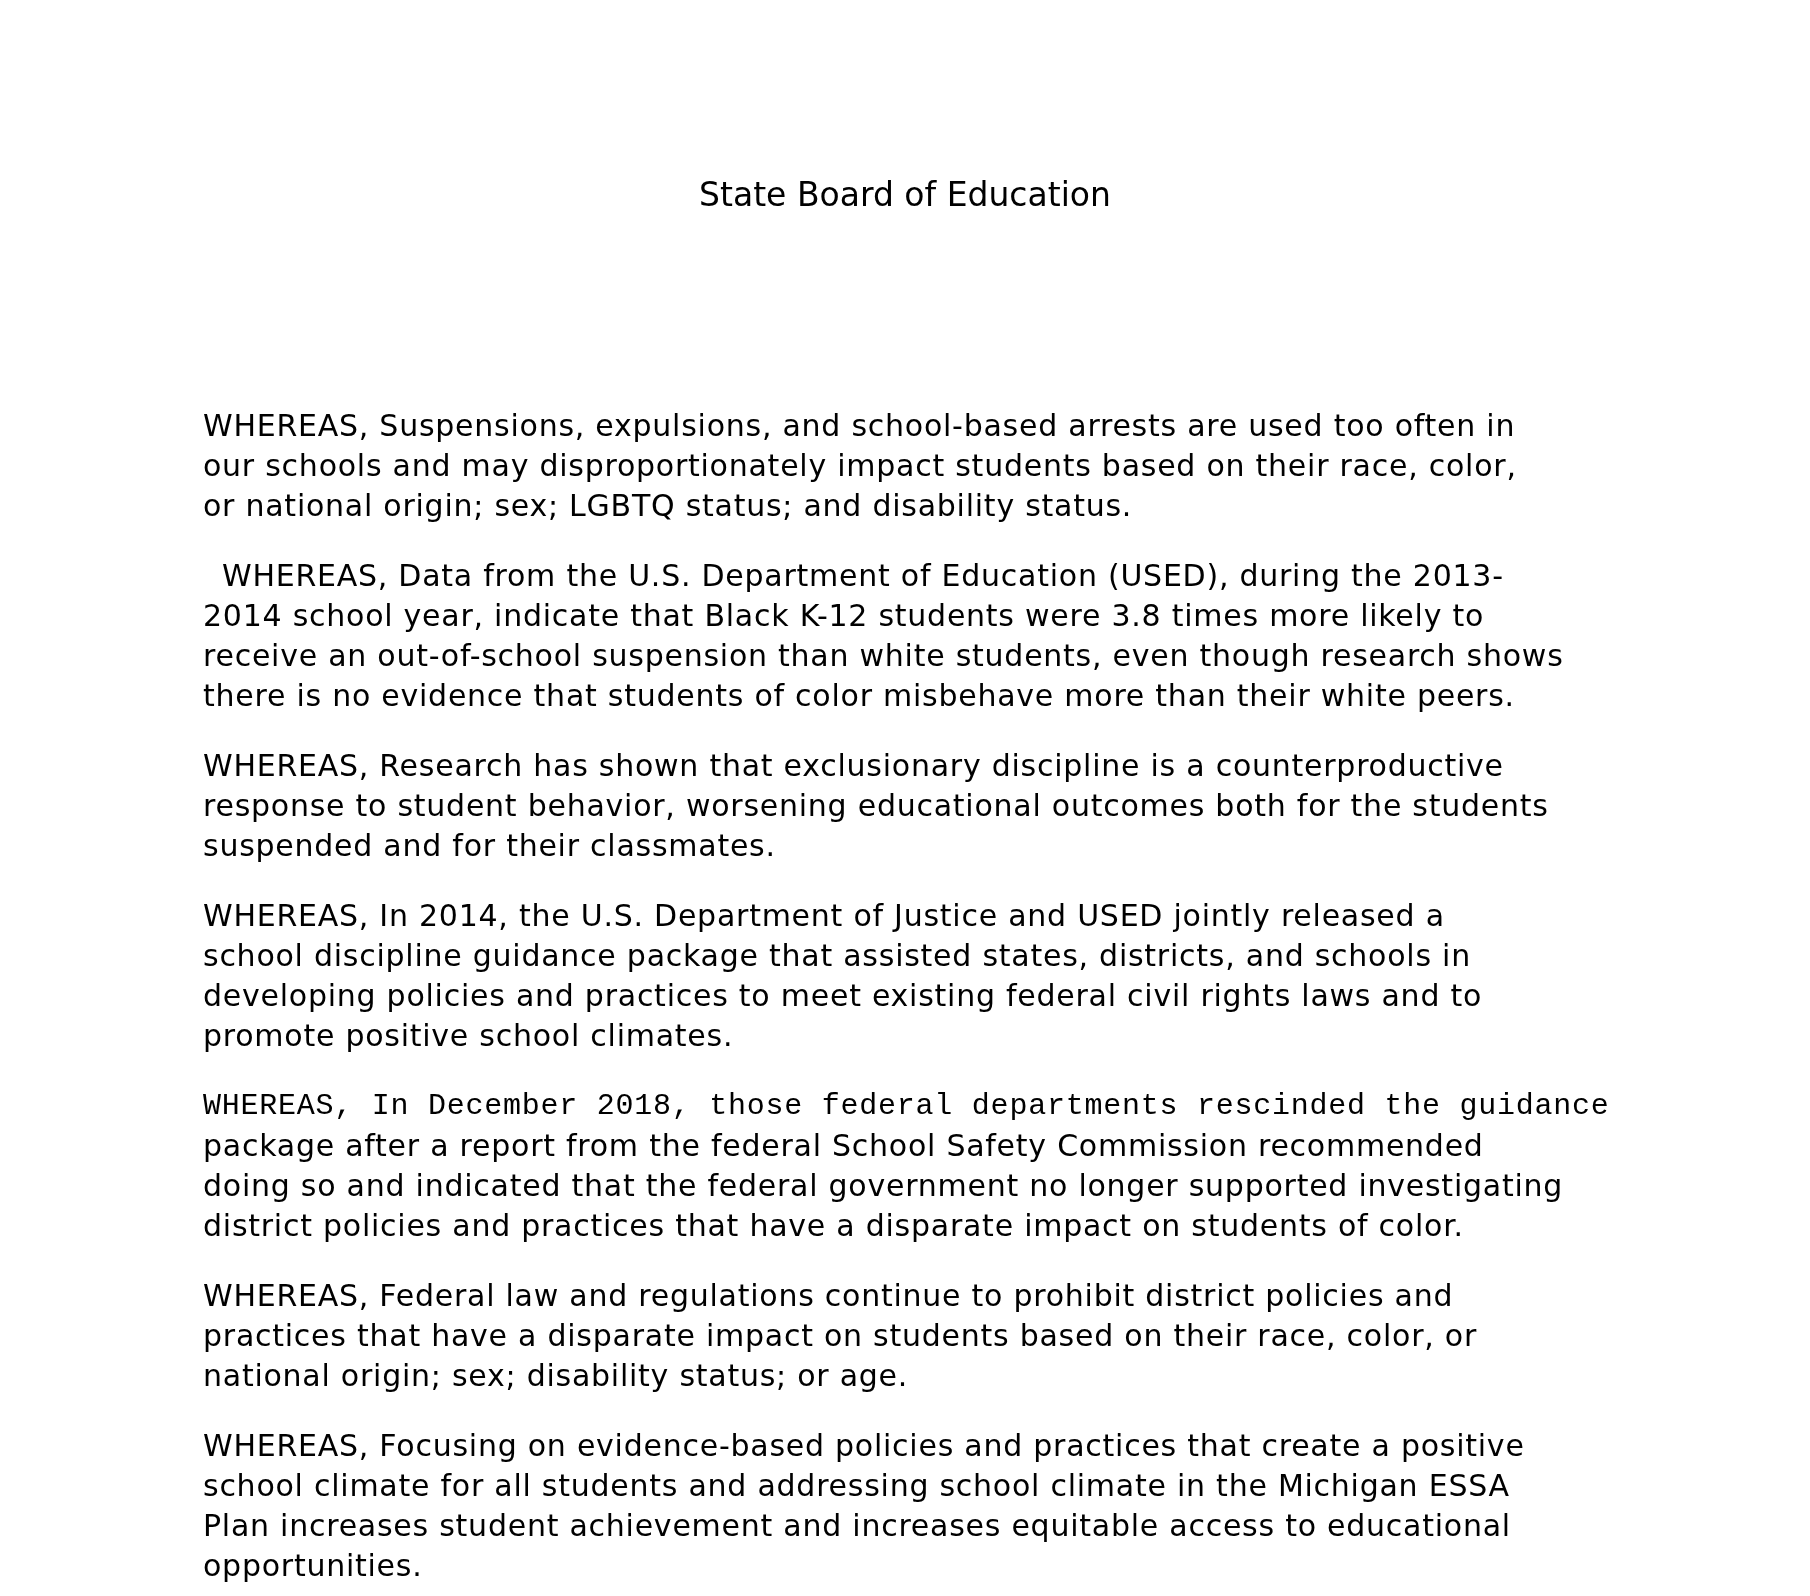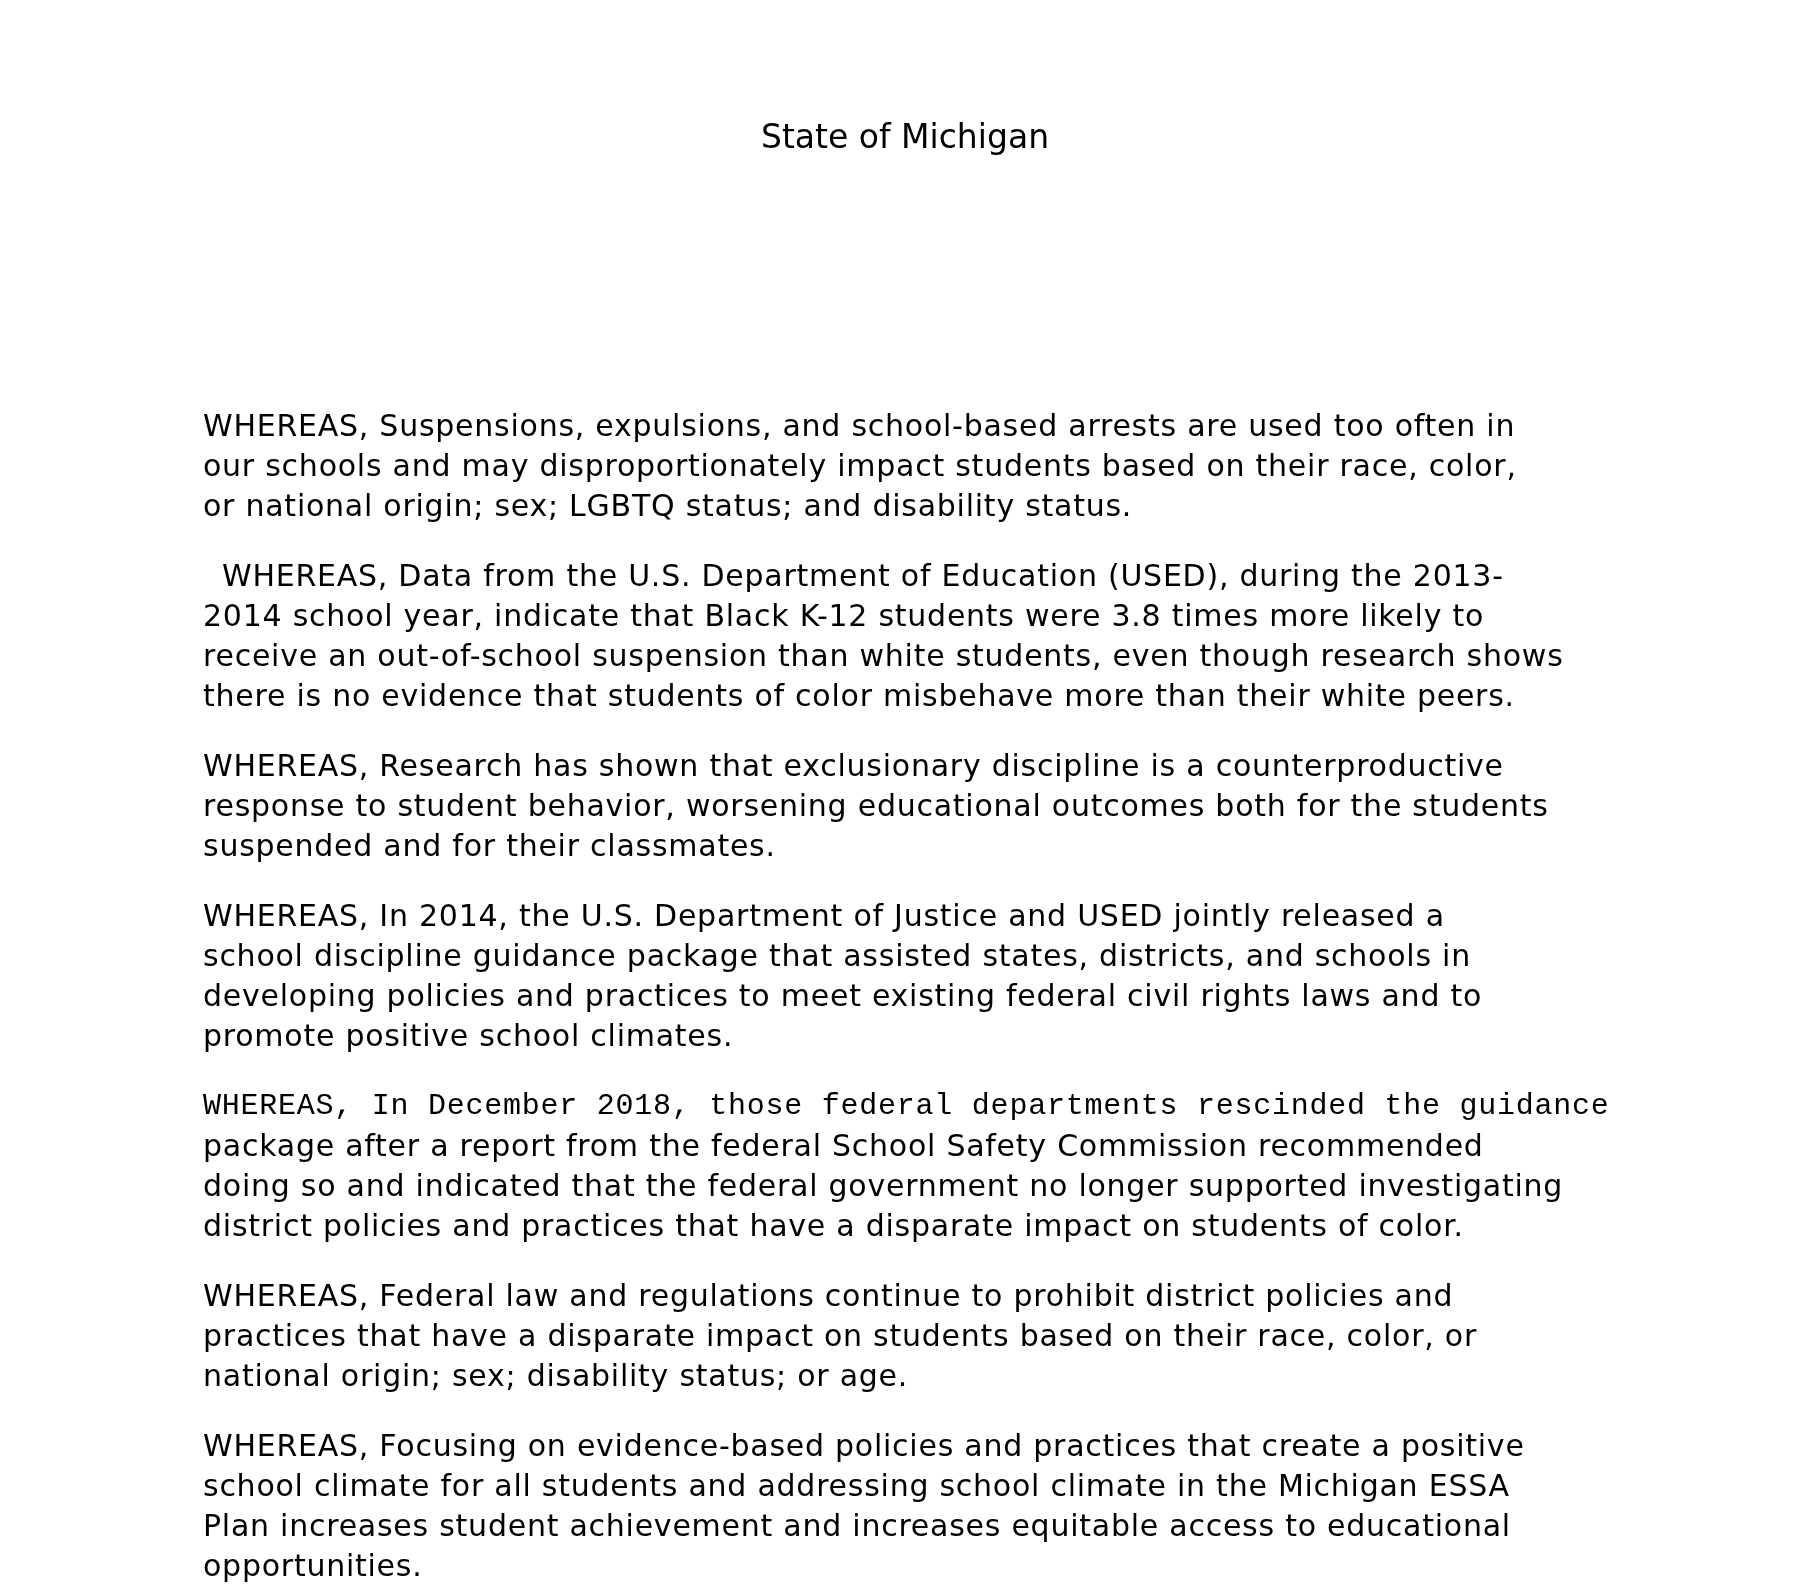--- a/index.html
+++ b/index.html
@@ -54,21 +54,21 @@
       white-space: nowrap;
       font-size: 30px;
       line-height: 1;
       letter-spacing: 0.75px;
     }
   </style>
 </head>
 <body>
 
 <div class="page">
-  <div id="hdr-state" class="center-line header-line">State of Michigan</div>
+  <div id="hdr-board" class="center-line header-line">State Board of Education</div>
 
   <div class="body" id="body">
       <div>
         <div class="body-line" style="top: 411px;">WHEREAS, Suspensions, expulsions, and school-based arrests are used too often in</div>
         <div class="body-line" style="top: 451px;">our schools and may disproportionately impact students based on their race, color,</div>
         <div class="body-line" style="top: 491px;">or national origin; sex; LGBTQ status; and disability status.</div>
       </div>
       <div>
         <div class="body-line" style="top: 561px; margin-left: 19px;">WHEREAS, Data from the U.S. Department of Education (USED), during the 2013-</div>
         <div class="body-line" style="top: 601px;">2014 school year, indicate that Black K-12 students were 3.8 times more likely to</div>

